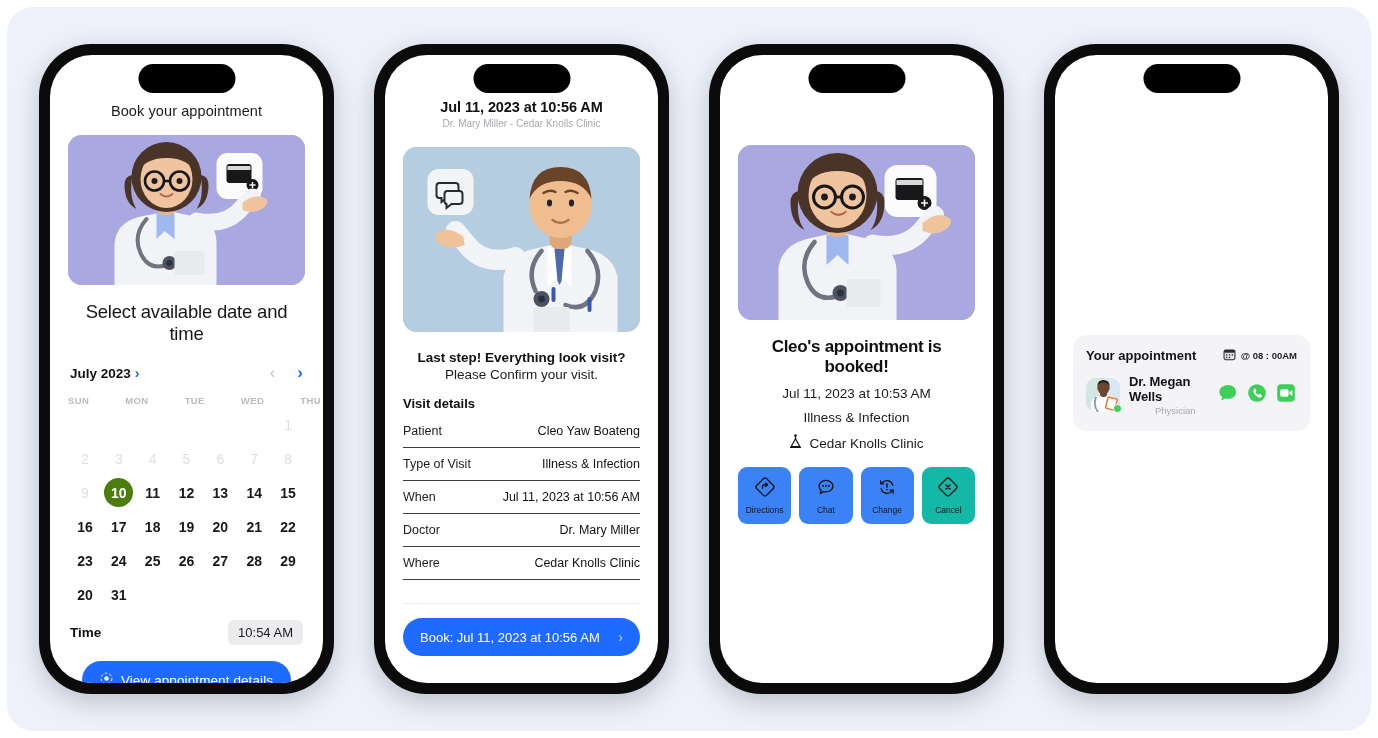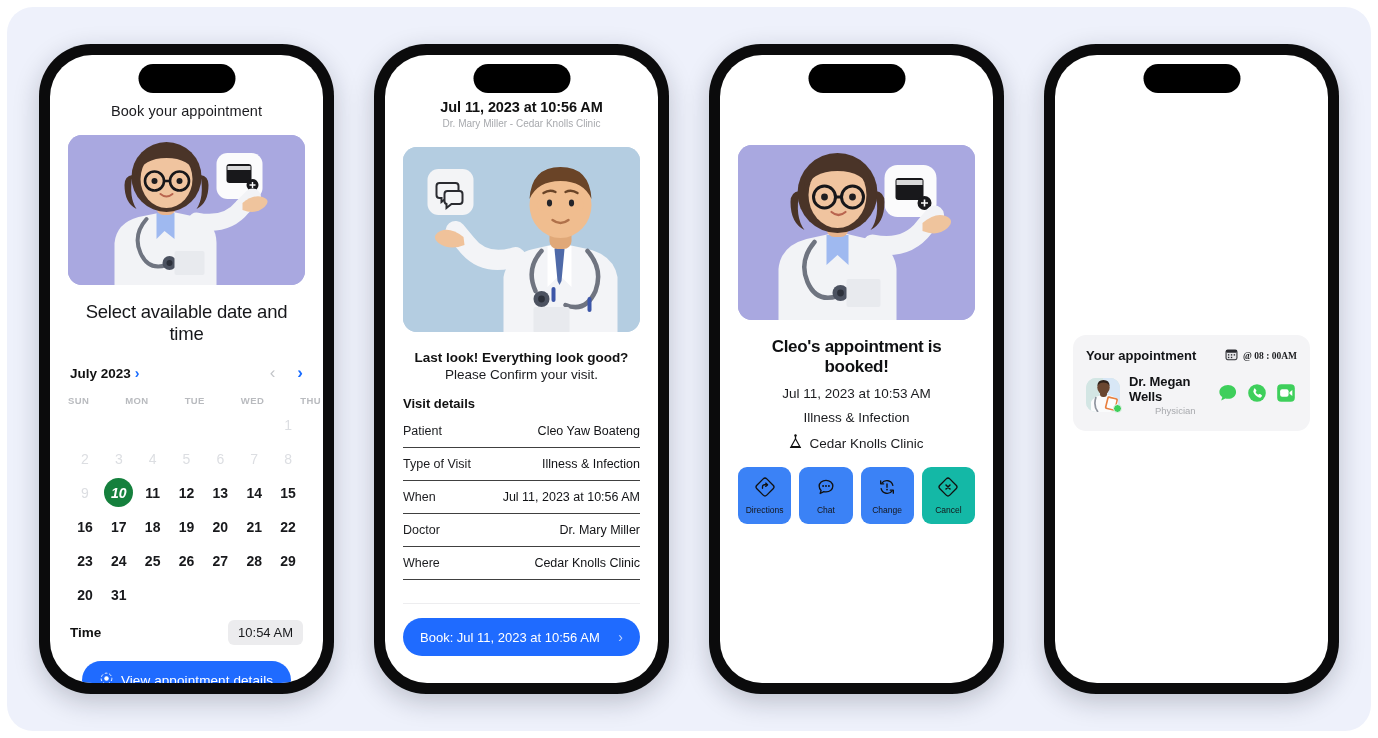--- a/index.html
+++ b/index.html
@@ -78,22 +78,22 @@
   .dow span { text-align:center; font-size: 9.5px; letter-spacing:.4px; color:#b9bbbf; font-weight:600; }
   .grid { display:grid; grid-template-columns: repeat(7,1fr); row-gap: 5px; margin-top: 4px; }
   .day {
     height: 29px; display:flex; align-items:center; justify-content:center;
     font-size: 14px; color:#18191c; font-weight:600; position:relative;
   }
   .day.dim { color:#dcdee2; font-weight:500; }
   .day.empty { visibility:hidden; }
   .day.sel span.pill {
     width: 29px; height: 29px; border-radius: 50%;
-    background:#15803d; color:#fff;
-    display:flex; align-items:center; justify-content:center;font-style:italic;
+    background:#4d7c0f; color:#fff;
+    display:flex; align-items:center; justify-content:center;
   }
 
   .time-row {
     display:flex; align-items:center; justify-content:space-between;
     margin-top: 11px; padding: 0 2px;
   }
   .time-label { font-size: 13.5px; font-weight:700; color:#111; }
   .time-val {
     background:#ececee; border-radius:6px; padding: 5px 10px;
     font-size: 13px; color:#1a1b1e; font-weight:500;
@@ -144,21 +144,21 @@
   .act.danger { background:#14b8a6; }
   .act .lab { font-size: 8.5px; color:#15161a; }
 
   
   .card {
     position:absolute; left:18px; right:18px; top: 280px;
     background:#f4f4f6; border-radius: 13px; padding: 13px 13px 15px;
   }
   .card-top { display:flex; align-items:center; justify-content:space-between; }
   .card-title { font-size: 13px; font-weight:700; color:#121316; }
-  .card-time { display:flex; align-items:center; gap: 5px; font-size: 9.5px; font-weight:700; color:#1c1d20;font-family:Liberation Serif, serif; }
+  .card-time { display:flex; align-items:center; gap: 5px; font-size: 9.5px; font-weight:700; color:#1c1d20; }
   .card-body { display:flex; align-items:center; justify-content:space-between; margin-top: 11px; }
   .who { display:flex; align-items:center; gap: 9px; }
   .avatar {
     width: 34px; height: 34px; border-radius: 10px; position:relative;
     background: linear-gradient(140deg,#cfe7e2 0%,#d6e6f4 100%);
     overflow:visible;
   }
   .avatar .dot {
     position:absolute; right:-2px; bottom:-1px; width:9px; height:9px;
     border-radius:50%; background:#3ecf5b; border:1.5px solid #f4f4f6;
@@ -349,21 +349,21 @@
             <path d="M150 104 q-16 18 -6 40" stroke="#6f7480" stroke-width="4.5" fill="none" stroke-linecap="round"></path>
             <circle cx="150" cy="152" r="8" fill="#4c5260"></circle>
             <circle cx="150" cy="152" r="3.4" fill="#2c303a"></circle>
             <rect x="160" y="140" width="4" height="15" rx="2" fill="#3c56a8"></rect>
             <rect x="196" y="150" width="4" height="15" rx="2" fill="#3c56a8"></rect>
             <rect x="142" y="160" width="36" height="26" rx="2" fill="#e8eaee"></rect>
           </svg>
         </div>
 
         <div class="s2-confirm">
-          <div class="s2-c1">Last look! Everything look good?</div>
+          <div class="s2-c1">Last step! Everything look visit?</div>
           <div class="s2-c2">Please Confirm your visit.</div>
         </div>
 
         <div class="s2-vd">Visit details</div>
         <div class="rows" id="detailRows">
             <div class="row">
               <span class="k">Patient</span>
               <span class="v">Cleo Yaw Boateng</span>
             </div>
             <div class="row">

